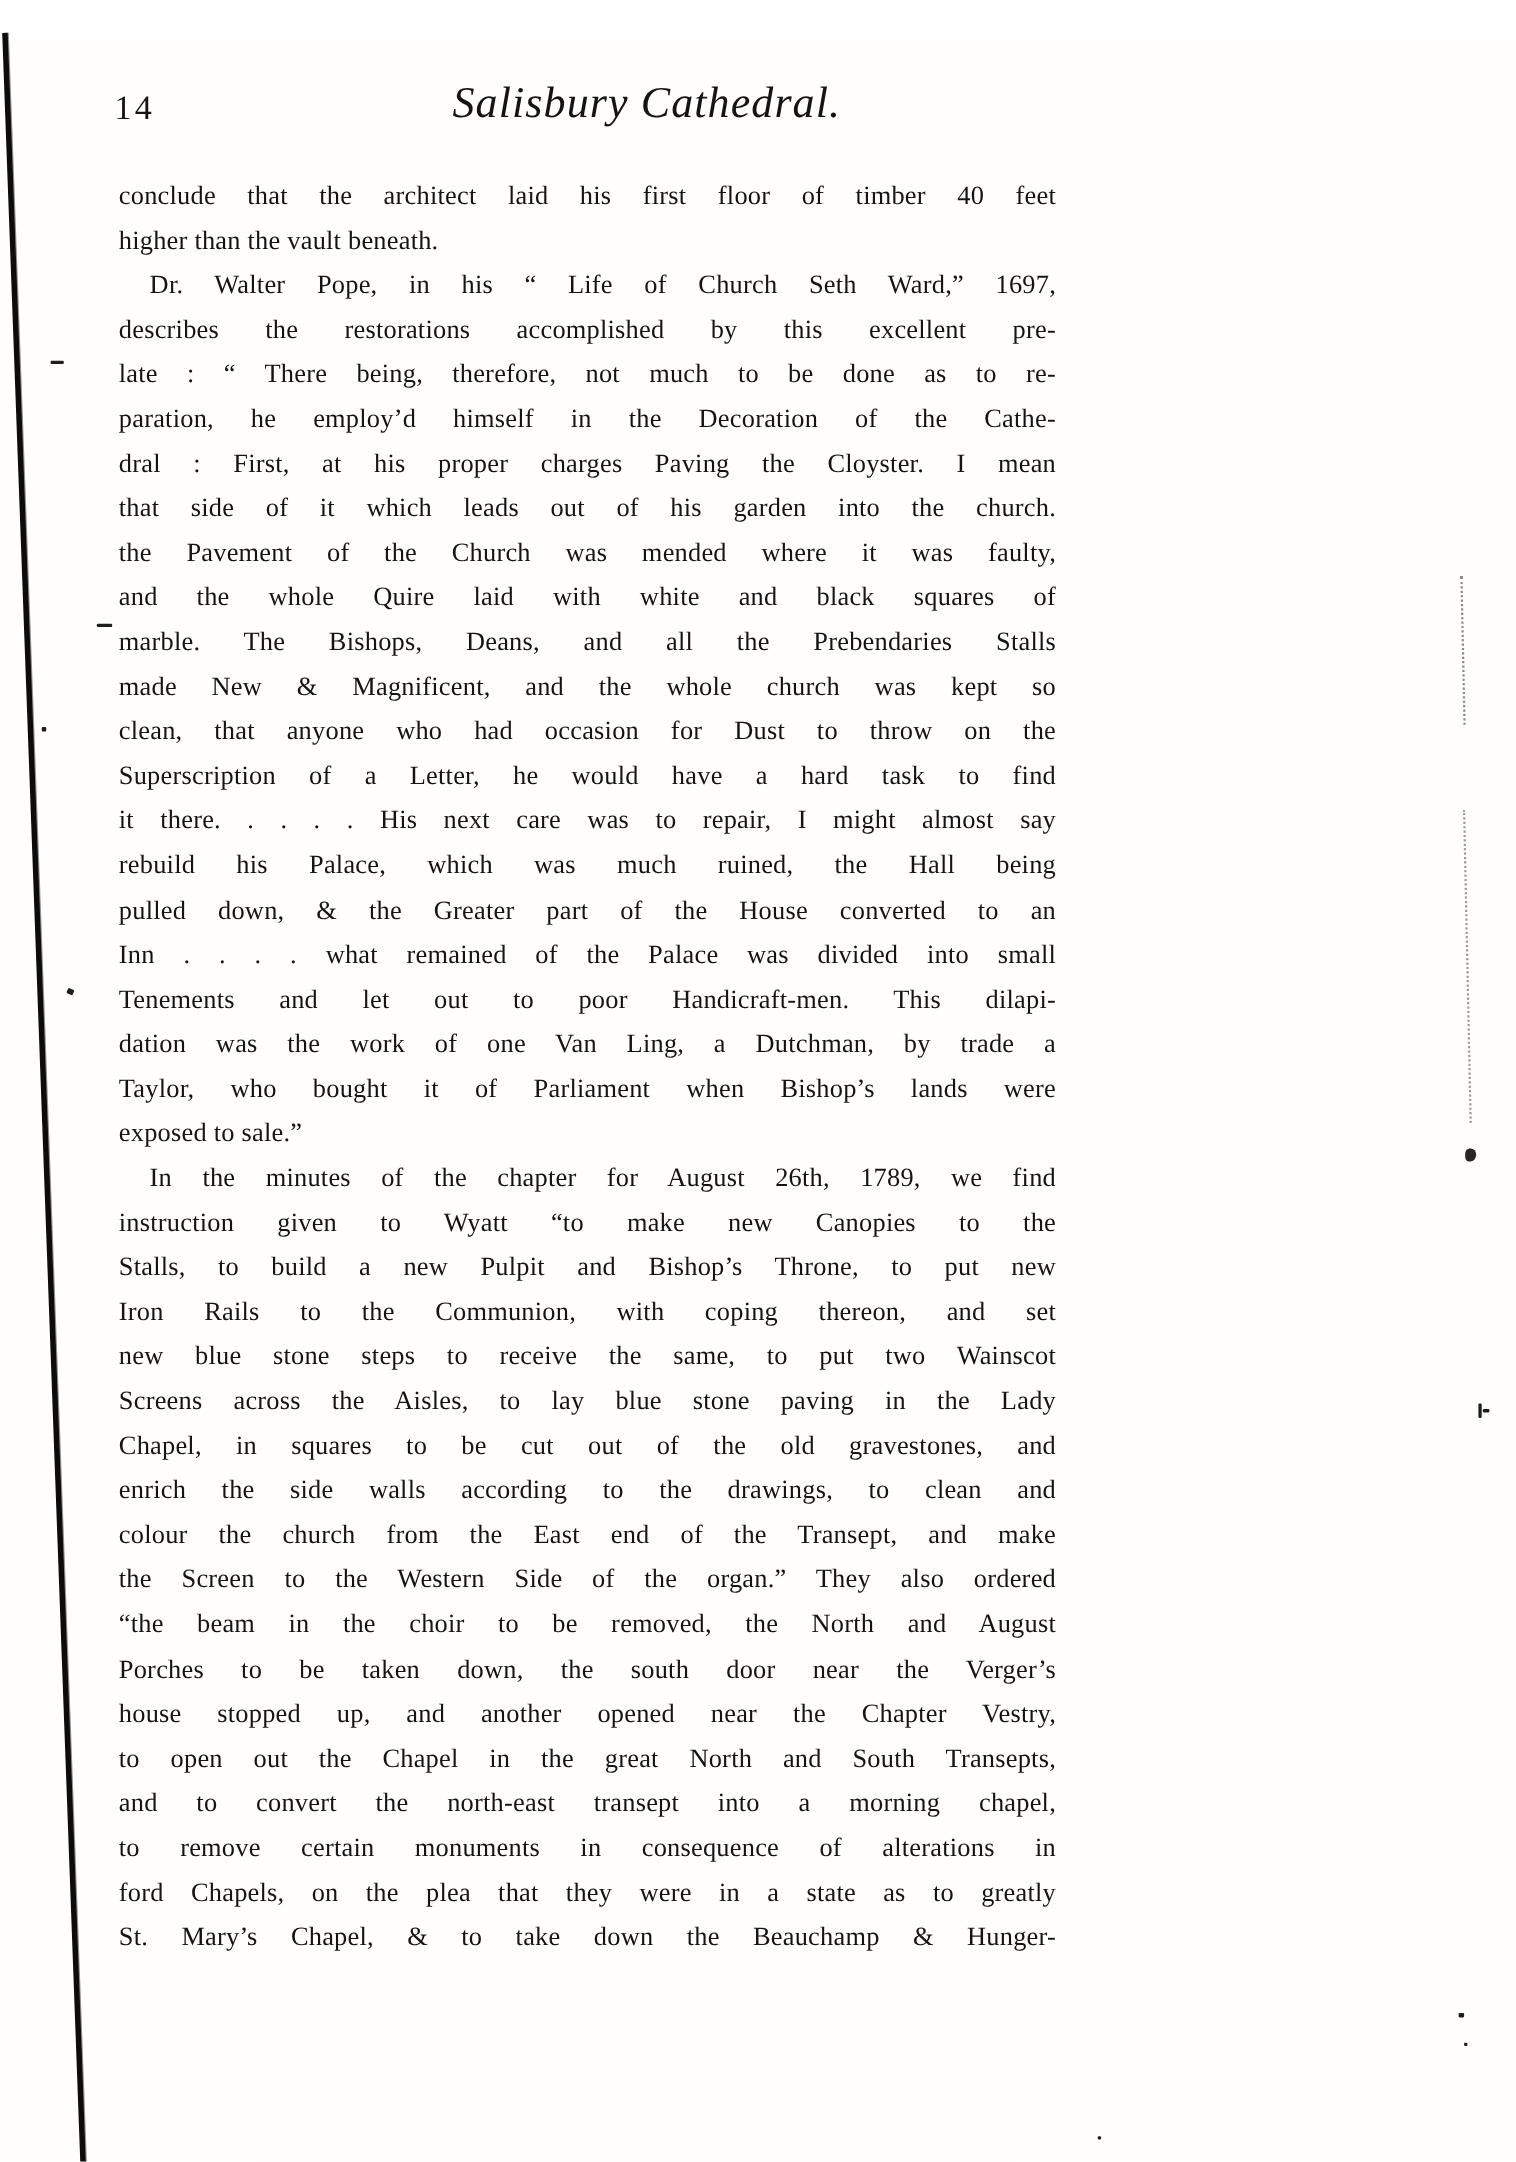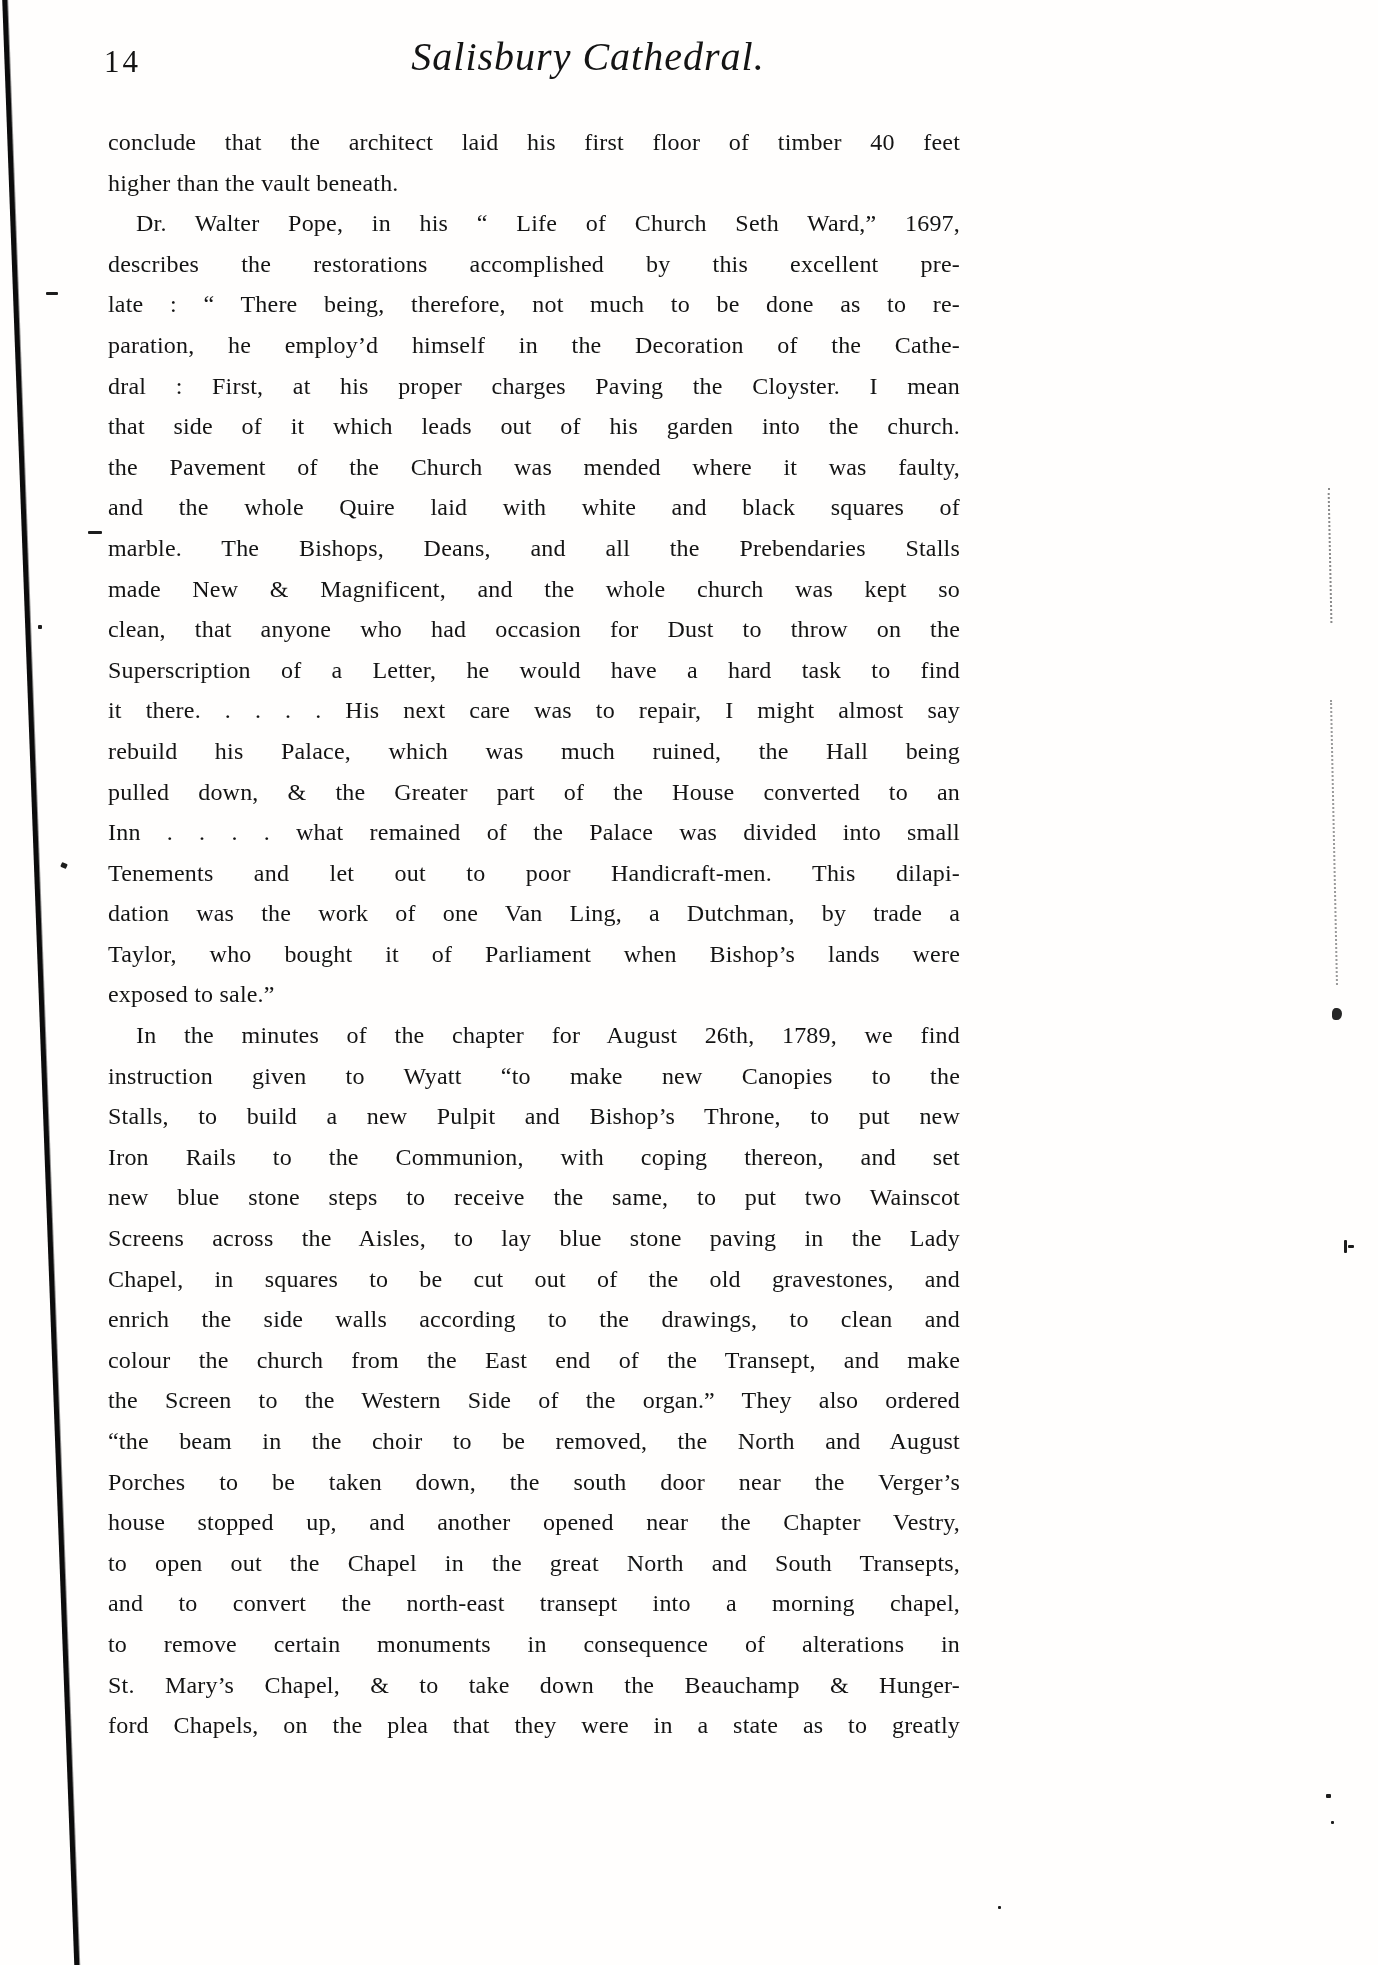--- a/index.html
+++ b/index.html
@@ -7,20 +7,21 @@
     width:1378px;height:1965px;
     background:#ffffff;
     position:relative;
     overflow:hidden;
     font-family:"Liberation Serif", serif;
   }
   .page{
     position:absolute;inset:0;
     background:#fffefd;
     color:#141414;
+    margin-top:36px;
   }
   
   .pagenum{
     position:absolute;left:104px;top:44px;
     font-size:31px;letter-spacing:3px;
   }
   .title{
     position:absolute;left:108px;top:33px;width:852px;
     text-align:center;text-indent:108px;
     font-style:italic;font-size:40px;letter-spacing:1px;
@@ -99,22 +100,22 @@
         <div class="line">Chapel, in squares to be cut out of the old gravestones, and</div>
         <div class="line">enrich the side walls according to the drawings, to clean and</div>
         <div class="line">colour the church from the East end of the Transept, and make</div>
         <div class="line">the Screen to the Western Side of the organ.” They also ordered</div>
         <div class="line">“the beam in the choir to be removed, the North and August</div>
         <div class="line">Porches to be taken down, the south door near the Verger’s</div>
         <div class="line">house stopped up, and another opened near the Chapter Vestry,</div>
         <div class="line">to open out the Chapel in the great North and South Transepts,</div>
         <div class="line">and to convert the north-east transept into a morning chapel,</div>
         <div class="line">to remove certain monuments in consequence of alterations in</div>
+        <div class="line">ford Chapels, on the plea that they were in a state as to greatly</div>
         <div class="line">St. Mary’s Chapel, &amp; to take down the Beauchamp &amp; Hunger-</div>
-        <div class="line">ford Chapels, on the plea that they were in a state as to greatly</div>
       </div>
     </div>
 
   <div class="speck" style="left:46px;top:292px;width:12px;height:3px;"></div>
   <div class="speck" style="left:88px;top:531px;width:14px;height:3px;"></div>
   <div class="speck" style="left:38px;top:625px;width:4px;height:4px;"></div>
   <div class="speck" style="left:61px;top:863px;width:6px;height:5px;transform:rotate(25deg);"></div>
   <div class="dots-v" style="left:1329px;top:488px;height:135px;transform:rotate(-1.2deg);"></div>
   <div class="dots-v" style="left:1333px;top:700px;height:285px;border-left-color:#9a9a9a;transform:rotate(-1.2deg);"></div>
   <div class="blob" style="left:1332px;top:1008px;width:10px;height:12px;"></div>

